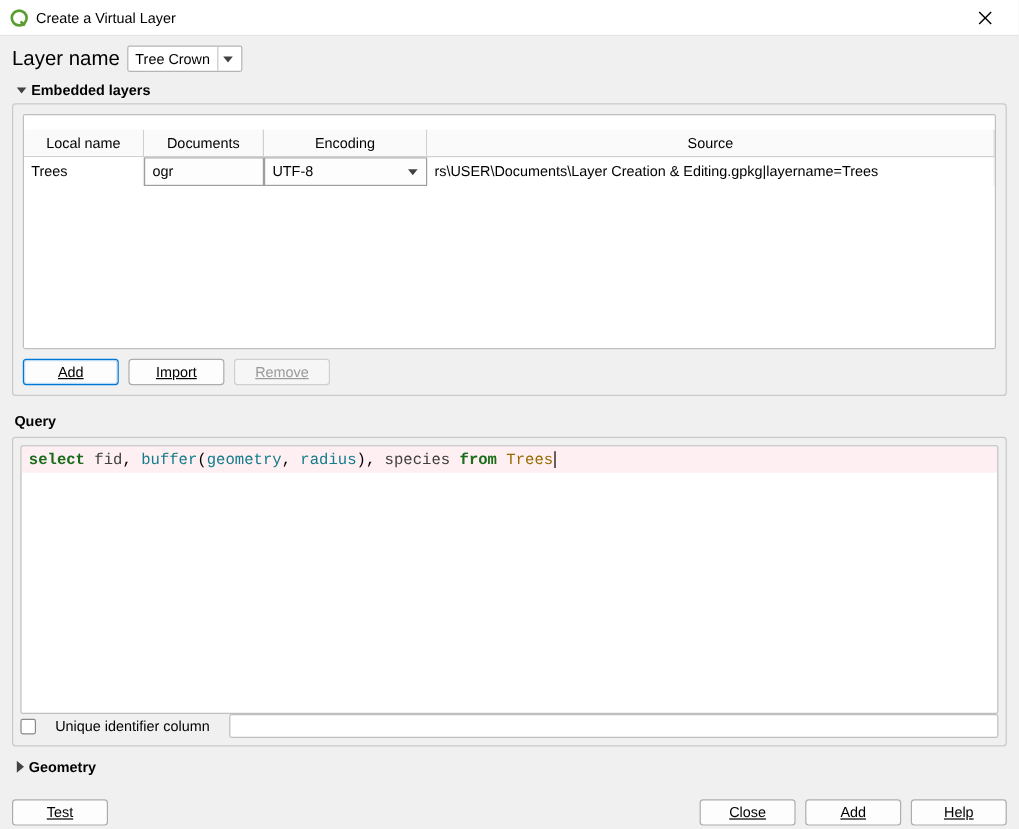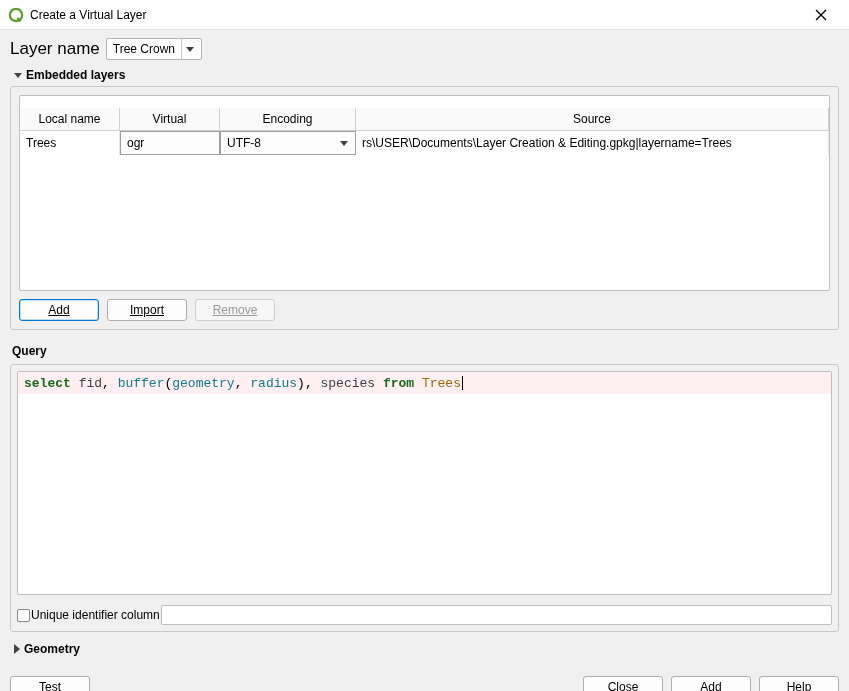--- a/index.html
+++ b/index.html
@@ -168,21 +168,21 @@
     white-space: pre;
   }
   .kw { color: #1a6b1a; font-weight: bold; }
   .ident { color: #404040; }
   .fn { color: #137c8a; }
   .num-ident { color: #137c8a; }
   .tbl { color: #9a6b00; }
   .caret {
     width: 1px; height: 14px; background: #000; margin-left: 1px;
   }
-  .uid-row { display: flex; align-items: center; gap: 1px; margin-top: 10px; }
+  .uid-row { display: flex; align-items: center; gap: 16px; }
   .checkbox {
     width: 13px; height: 13px;
     border: 1px solid #888;
     background: #fff;
     border-radius: 2px;
     display: inline-block;
   }
   .uid-input {
     flex: 1; height: 20px;
     border: 1px solid #bfbfbf;
@@ -229,21 +229,21 @@
 
   <div class="section-head">
     <span class="tri-down"></span>
     <span>Embedded layers</span>
   </div>
 
   <div class="panel">
     <div class="table-wrap">
       <div class="thead">
         <div class="th">Local name</div>
-        <div class="th">Virtual</div>
+        <div class="th">Documents</div>
         <div class="th">Encoding</div>
         <div class="th source">Source</div>
       </div>
       <div class="tbody">
         <div class="trow">
           <div class="td">Trees</div>
           <div class="cell-combo">
             <span>ogr</span>
             <span class="spacer"></span>
           </div>

